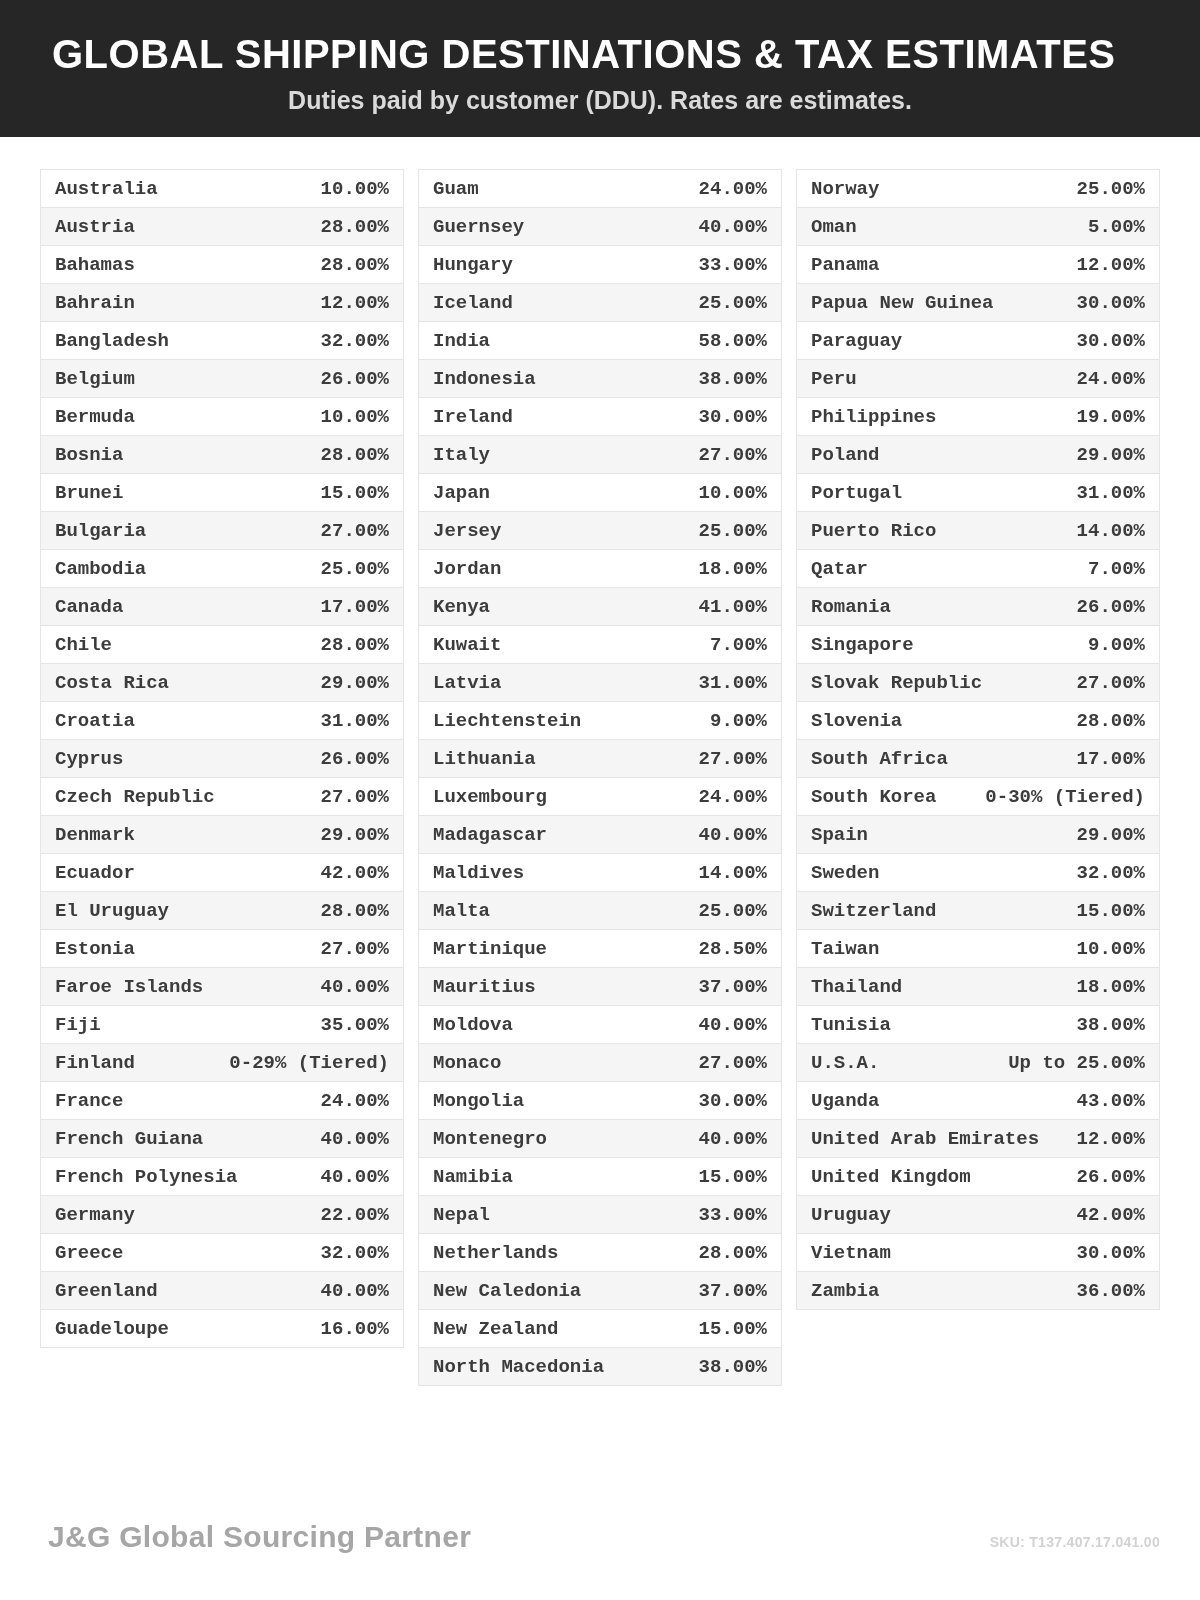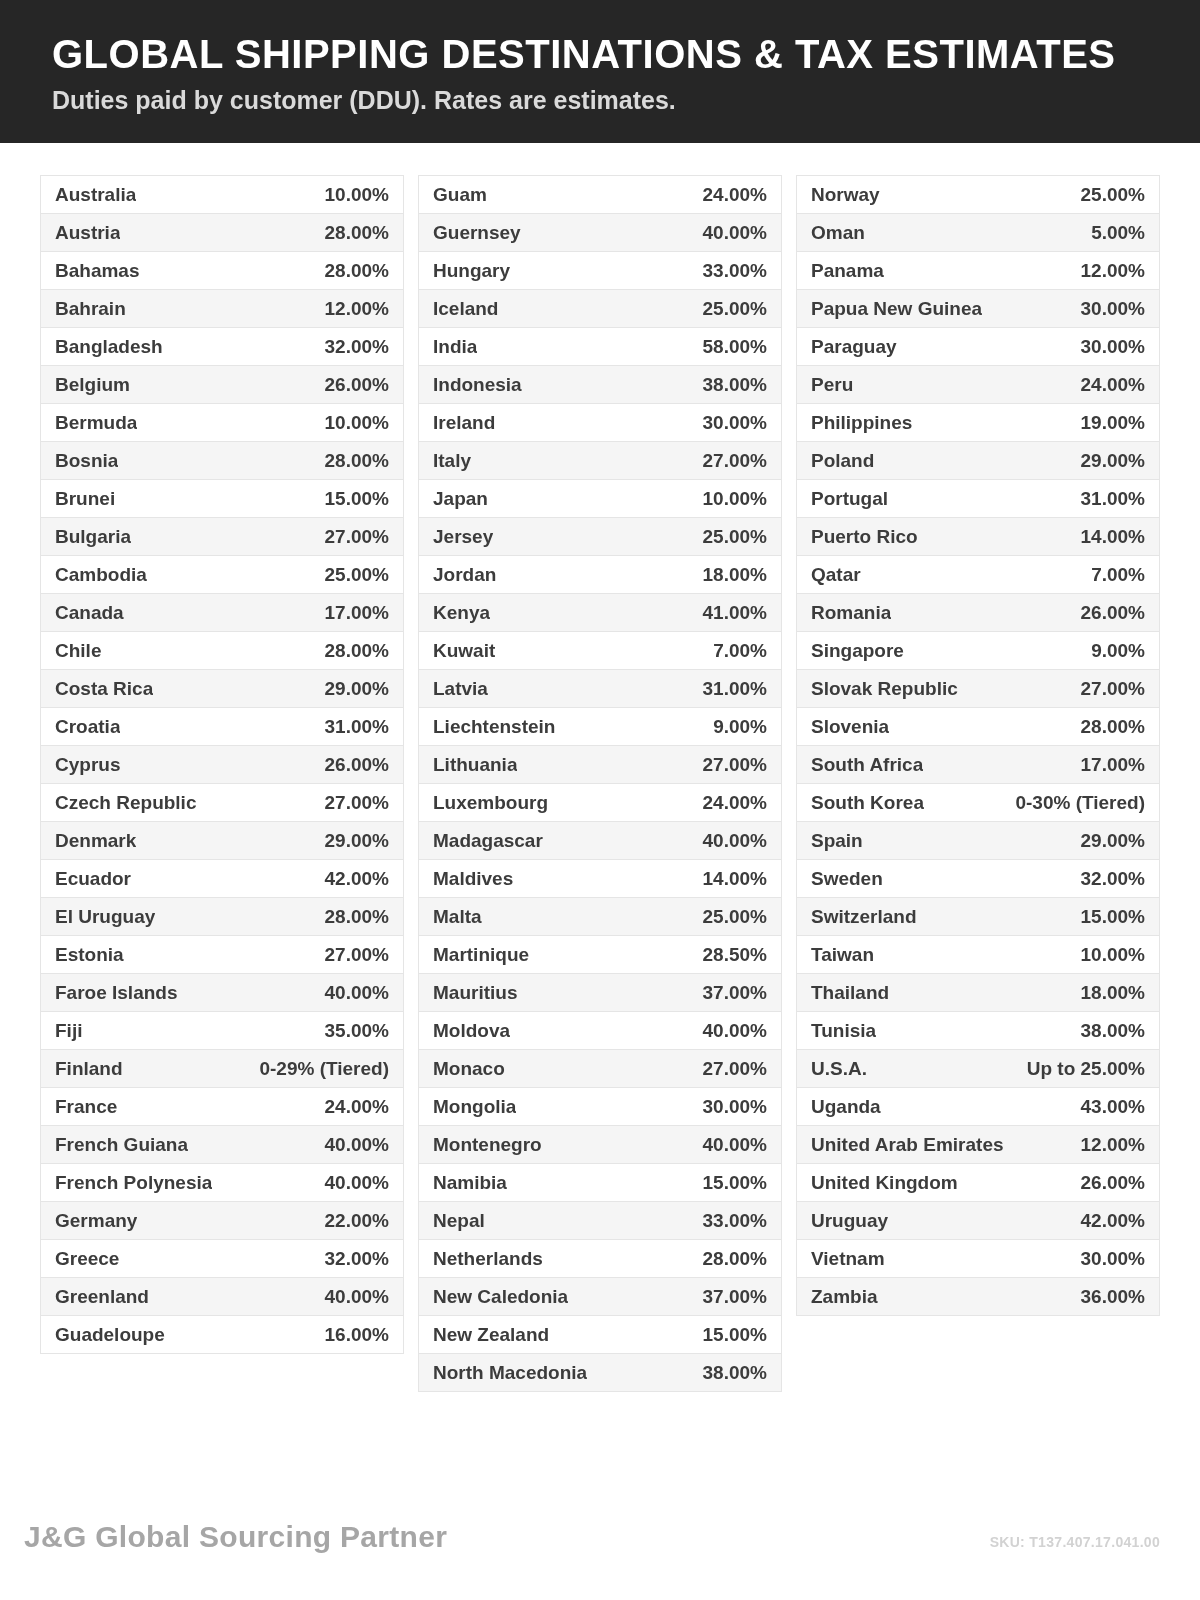--- a/index.html
+++ b/index.html
@@ -8,40 +8,42 @@
     width: 1200px;
     height: 1600px;
     background: #ffffff;
     font-family: "Liberation Sans", sans-serif;
     position: relative;
     overflow: hidden;
   }
   .header {
     background: #262626;
     color: #ffffff;
-    padding: 32px 52px 28px 52px;
+    padding: 32px 52px 22px 52px;
   }
   .header .title {
     font-size: 40px;
     font-weight: 800;
     letter-spacing: 0.5px;
     line-height: 1.1;
     white-space: nowrap;
   }
   .header .subtitle {
     font-size: 25px;
     font-weight: 600;
     color: #dadada;
     margin-top: 10px;
+    text-align: center;
   }
   .table-wrap {
     display: flex;
     gap: 14px;
     padding: 32px 40px 0 40px;
     align-items: flex-start;
+    font-family: Liberation Mono, monospace;
   }
   .col {
     flex: 1 1 0;
     min-width: 0;
   }
   .row {
     display: flex;
     justify-content: space-between;
     align-items: center;
     height: 39px;
@@ -59,21 +61,21 @@
     white-space: nowrap;
     overflow: hidden;
   }
   .row .rate {
     font-weight: 700;
     white-space: nowrap;
     margin-left: 8px;
   }
   .footer {
     position: absolute;
-    left: 24px;
+    left: 48px;
     right: 40px;
     bottom: 46px;
     display: flex;
     justify-content: space-between;
     align-items: baseline;
   }
   .footer .brand {
     font-size: 30px;
     font-weight: 800;
     color: #a6a6a6;

